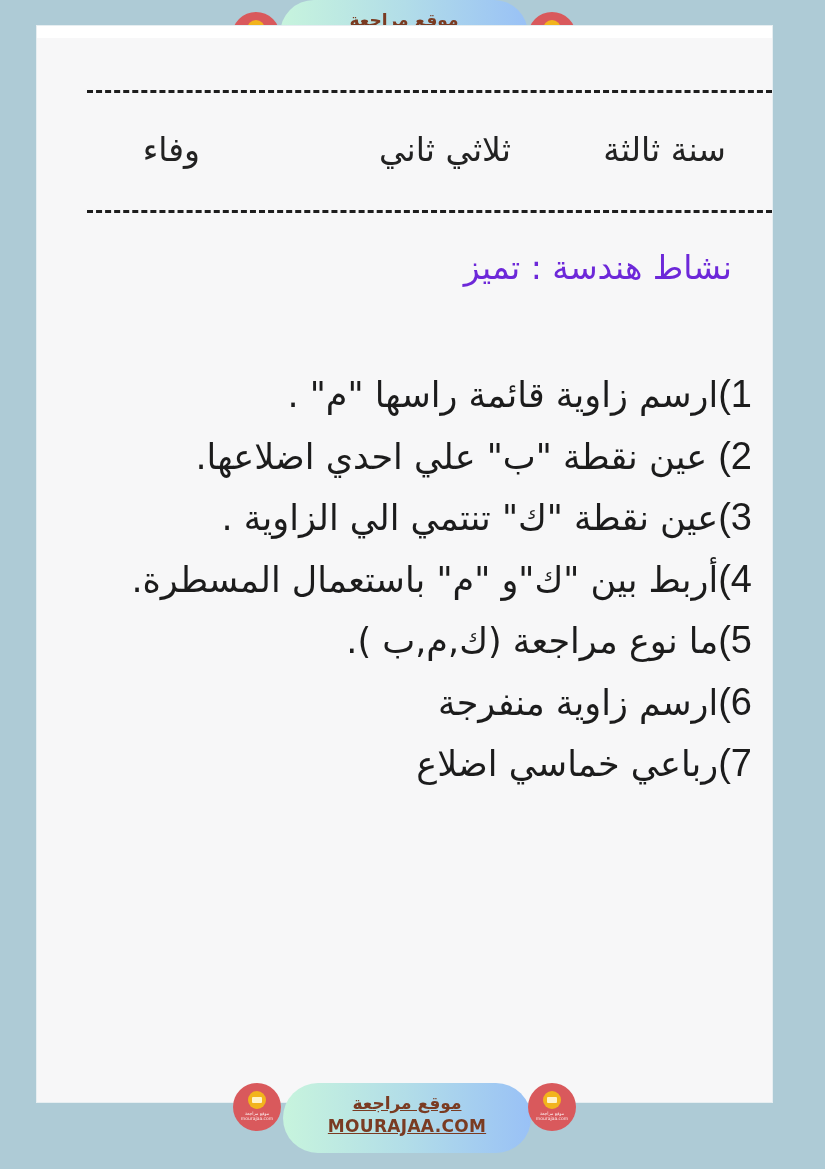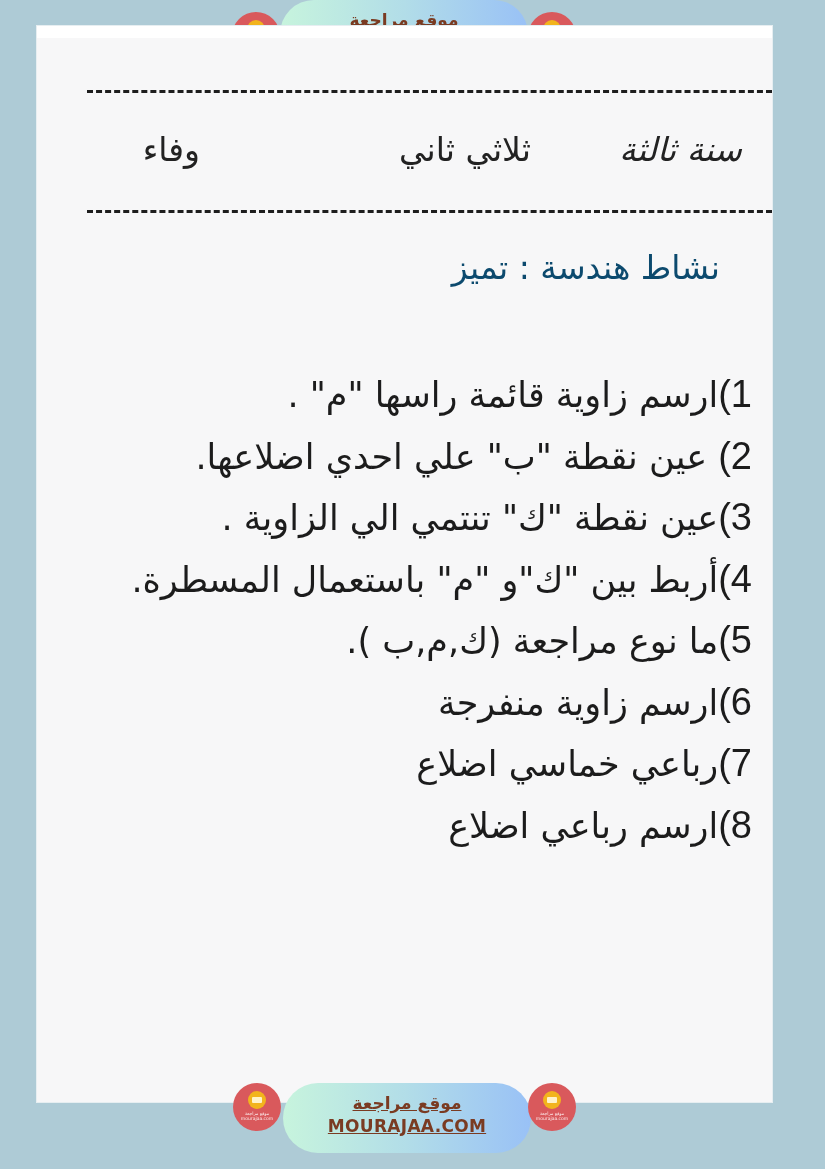--- a/index.html
+++ b/index.html
@@ -48,31 +48,31 @@
       direction: rtl;
       font-family: "DejaVu Sans", sans-serif;
       font-size: 33px;
       color: #222;
     }
     .header-row span {
       position: absolute;
       top: 0;
       white-space: nowrap;
     }
-    .header-level { right: 30px; font-style: italic; }
-    .header-term { right: 241px; }
+    .header-level { right: 46px; }
+    .header-term { right: 261px; }
     .header-teacher { right: 572px; }
 
     .activity-title {
       position: absolute;
       top: 222px;
-      right: 52px;
+      right: 40px;
       direction: rtl;
       font-size: 33px;
-      color: #0c4a6e;
+      color: #6d28d9;
       white-space: nowrap;
     }
 
     .task-list {
       position: absolute;
       top: 338px;
       right: 20px;
       margin: 0;
       padding: 0;
       list-style: none;
@@ -216,21 +216,20 @@
   <div class="activity-title">نشاط هندسة : تميز</div>
 
   <ul class="task-list">
     <li class="task-item"><span class="task-num">1)</span><span>ارسم زاوية قائمة راسها "م" .</span></li>
     <li class="task-item"><span class="task-num">2)</span><span> عين نقطة "ب" علي احدي اضلاعها.</span></li>
     <li class="task-item"><span class="task-num">3)</span><span>عين نقطة "ك" تنتمي الي الزاوية .</span></li>
     <li class="task-item"><span class="task-num">4)</span><span>أربط بين "ك"و "م" باستعمال المسطرة.</span></li>
     <li class="task-item"><span class="task-num">5)</span><span>ما نوع مراجعة (ك,م,ب ).</span></li>
     <li class="task-item"><span class="task-num">6)</span><span>ارسم زاوية منفرجة</span></li>
     <li class="task-item"><span class="task-num">7)</span><span>رباعي خماسي اضلاع</span></li>
-    <li class="task-item"><span class="task-num">8)</span><span>ارسم رباعي اضلاع</span></li>
   </ul>
 </div>
 
 <div class="banner bottom">
   <div class="logo left">
     <div class="logo-inner"></div>
     <div class="logo-text">
       <div>موقع مراجعة</div>
       <div>mourajaa.com</div>
     </div>

